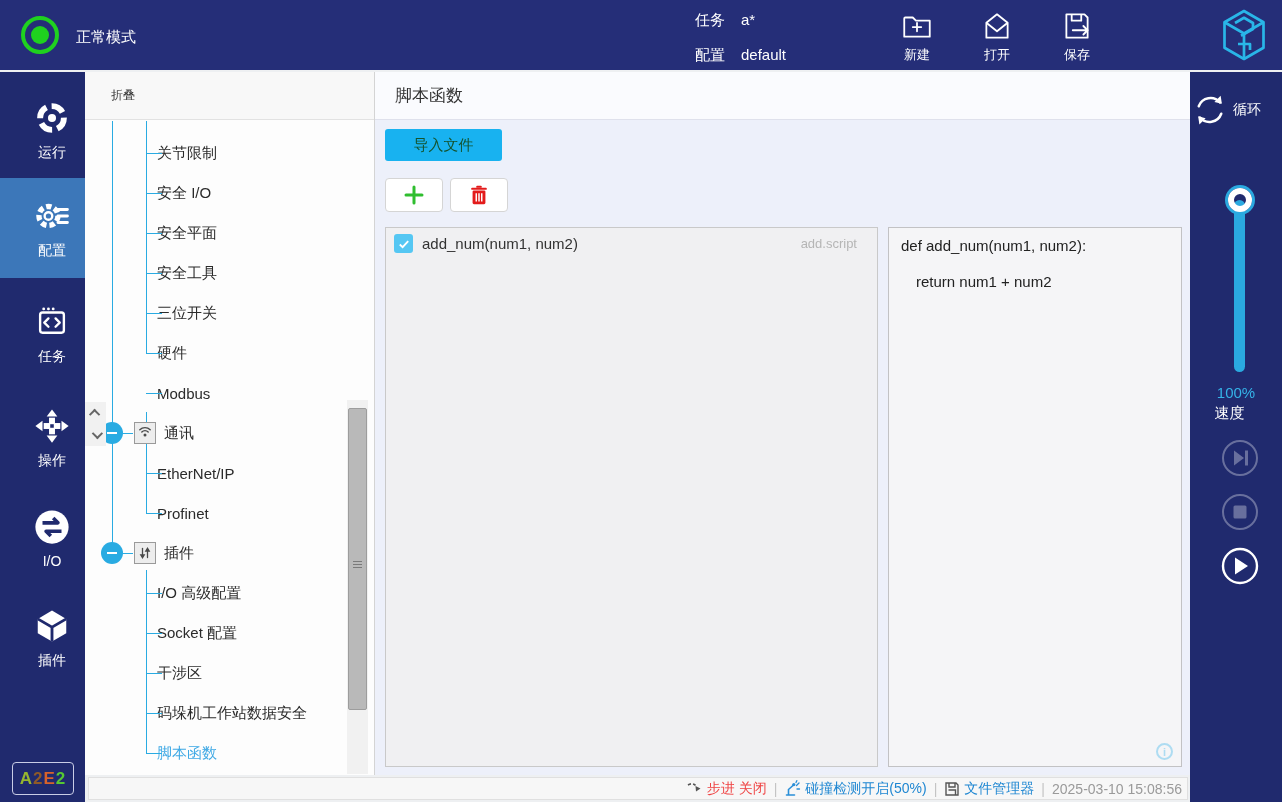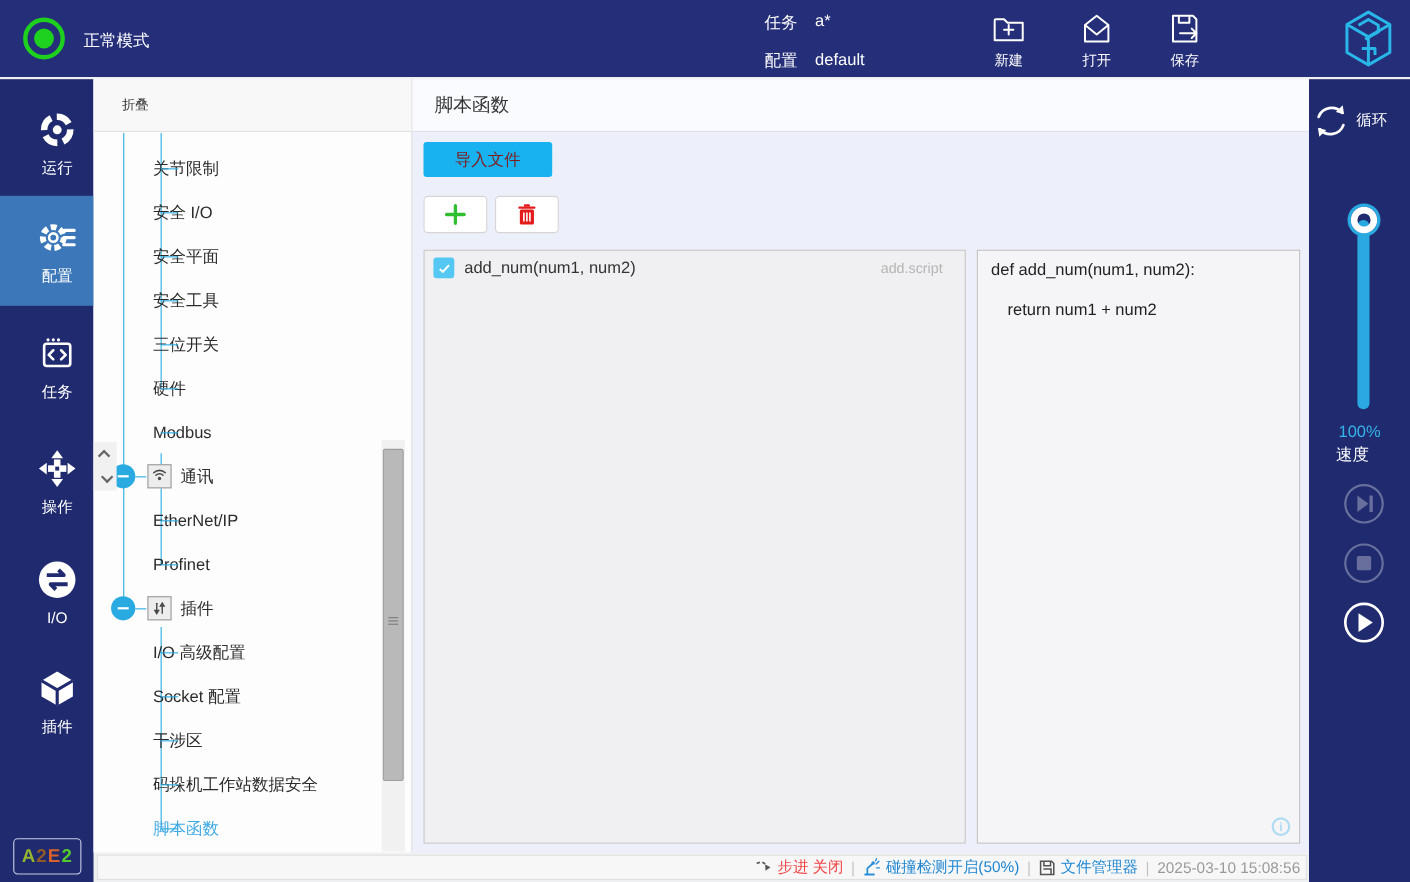--- a/index.html
+++ b/index.html
@@ -43,21 +43,21 @@
                  border-bottom:1px solid #e2e2e2; display:flex; align-items:center; }
   .tree-header .th-label { margin-left:26px; font-size:12px; color:#3a3a3a; }
   .vline { position:absolute; width:0; border-left:1px solid #29abe2; }
   .vl-a  { left:27px; top:49px; height:432px; }
   .vl-b1 { left:61px; top:49px; height:232px; }
   .vl-b2 { left:61px; top:340px; height:101px; }
   .vl-b3 { left:61px; top:498px; height:183px; }
   .tree-rows { position:absolute; left:0; top:49px; width:260px; padding-top:12px; }
   .t-row { position:relative; height:40px; display:flex; align-items:center; font-size:15px;
            color:#2b2b2b; cursor:pointer; white-space:nowrap; }
-  .t-leaf { padding-left:54px; }
+  .t-leaf { padding-left:72px; }
   .t-leaf::before { content:""; position:absolute; left:61px; top:50%; width:16px;
                     border-top:1px solid #29abe2; }
   .t-group { padding-left:16px; }
   .t-group::before { content:""; position:absolute; left:38px; top:50%; width:10px;
                      border-top:1px solid #29abe2; }
   .expander { width:22px; height:22px; border-radius:50%; background:#29abe2; display:flex;
               align-items:center; justify-content:center; flex:0 0 auto; }
   .expander::after { content:""; width:10px; height:2px; background:#fff; }
   .g-icon { width:22px; height:22px; border:1px solid #9a9a9a; background:#ededed; margin-left:11px;
             margin-right:8px; display:flex; align-items:center; justify-content:center; flex:0 0 auto; }
@@ -74,21 +74,21 @@
   .chev { width:8px; height:8px; border-left:2px solid #666; border-top:2px solid #666; }
   .chev.up { transform:rotate(45deg) translateY(2px); }
   .chev.down { transform:rotate(225deg) translateY(2px); }
 
   
   .mainpanel { position:absolute; left:375px; top:72px; width:815px; height:703px; background:#edf0fa; }
   .main-header { position:absolute; left:0; top:0; width:100%; height:48px; background:#fafbfe;
                  border-bottom:1px solid #dfe1ec; display:flex; align-items:center; }
   .main-header .mh-title { margin-left:20px; font-size:17px; color:#333; }
   .btn-import { position:absolute; left:10px; top:57px; width:117px; height:32px; background:#18b2f0;
-                color:#7f1d1d; font-size:15px; border:none; border-radius:3px; cursor:pointer;
+                color:#14532d; font-size:15px; border:none; border-radius:3px; cursor:pointer;
                 font-family:"Liberation Sans",sans-serif; }
   .sq-btn { position:absolute; top:106px; width:58px; height:34px; background:#fff;
             border:1px solid #d5d5d5; border-radius:4px; display:flex; align-items:center;
             justify-content:center; cursor:pointer; }
   .btn-add { left:10px; } .btn-del { left:75px; }
   .list-panel { position:absolute; left:10px; top:155px; width:493px; height:540px;
                 background:#f0f0f2; border:1px solid #c9c9c9; }
   .script-row { display:flex; align-items:center; gap:9px; margin:6px 20px 0 8px; cursor:pointer; }
   .checkbox { width:19px; height:19px; background:#55c7f3; border-radius:3px; display:flex;
               align-items:center; justify-content:center; flex:0 0 auto; }

